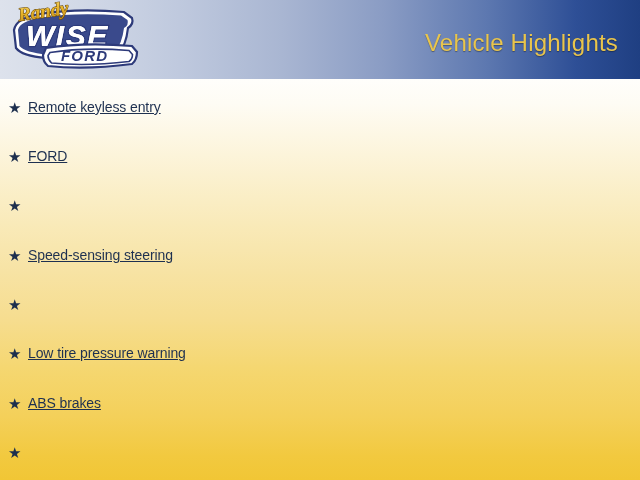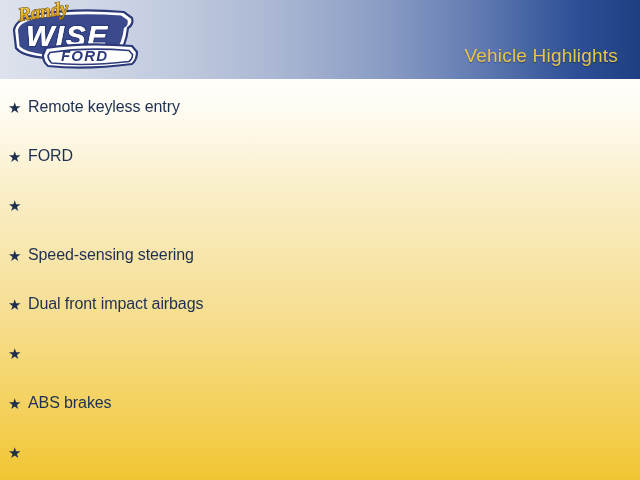--- a/index.html
+++ b/index.html
@@ -37,26 +37,25 @@
         #5d78b0 76%,
         #2e4f96 90%,
         #1f3f82 100%);
     overflow: hidden;
   }
 
   #header-title {
     position: absolute;
     right: 22px;
     top: 29px;
-    font-size: 19px;
+    font-size: 24px;
     letter-spacing: 0.2px;
     color: #e9c54c;
     text-shadow: 0 1px 1px rgba(0,0,0,0.35);
     white-space: nowrap;
-    margin-top: 16px;
   }
 
   
   #logo {
     position: absolute;
     left: 6px;
     top: 0px;
     width: 140px;
     height: 79px;
   }
@@ -105,24 +104,25 @@
   .hl-star {
     width: 20px;
     font-size: 15px;
     line-height: 1;
     color: #1d2f4e;
     text-align: left;
     flex: 0 0 20px;
   }
 
   .hl-label {
-    font-size: 16px;
+    font-size: 14px;
     line-height: 1;
     color: #1e3050;
     letter-spacing: -0.1px;
+    text-decoration: underline;
   }
 
   .hl-item:nth-child(1) { top: 15px; }
   .hl-item:nth-child(2) { top: 64px; }
   .hl-item:nth-child(3) { top: 113px; }
   .hl-item:nth-child(4) { top: 163px; }
   .hl-item:nth-child(5) { top: 212px; }
   .hl-item:nth-child(6) { top: 261px; }
   .hl-item:nth-child(7) { top: 311px; }
   .hl-item:nth-child(8) { top: 360px; }
@@ -191,25 +191,25 @@
         <span class="hl-star">★</span>
       </li>
 
       <li class="hl-item">
         <span class="hl-star">★</span>
         <span class="hl-label">Speed-sensing steering</span>
       </li>
 
       <li class="hl-item">
         <span class="hl-star">★</span>
-        <span class="hl-label">Dual front impact airbags</span>
-      </li>
-
-      <li class="hl-item">
-        <span class="hl-star">★</span>
+      </li>
+
+      <li class="hl-item">
+        <span class="hl-star">★</span>
+        <span class="hl-label">Low tire pressure warning</span>
       </li>
 
       <li class="hl-item">
         <span class="hl-star">★</span>
         <span class="hl-label">ABS brakes</span>
       </li>
 
       <li class="hl-item">
         <span class="hl-star">★</span>
       </li>

